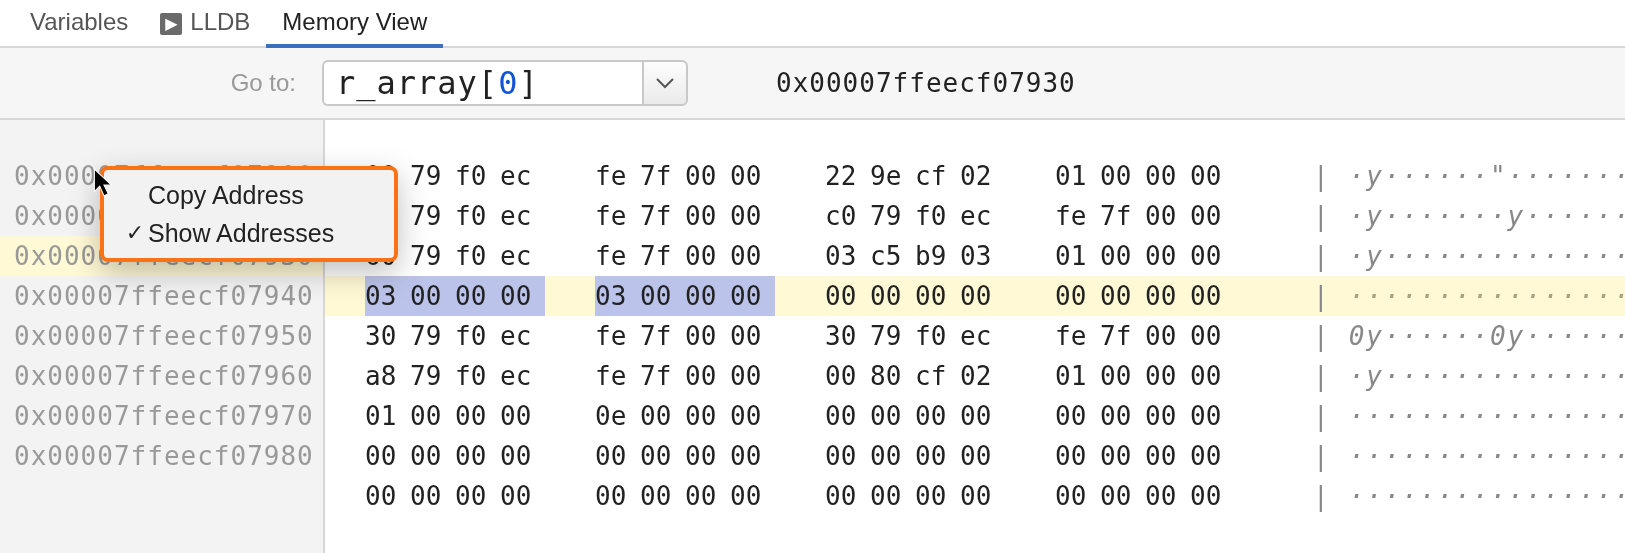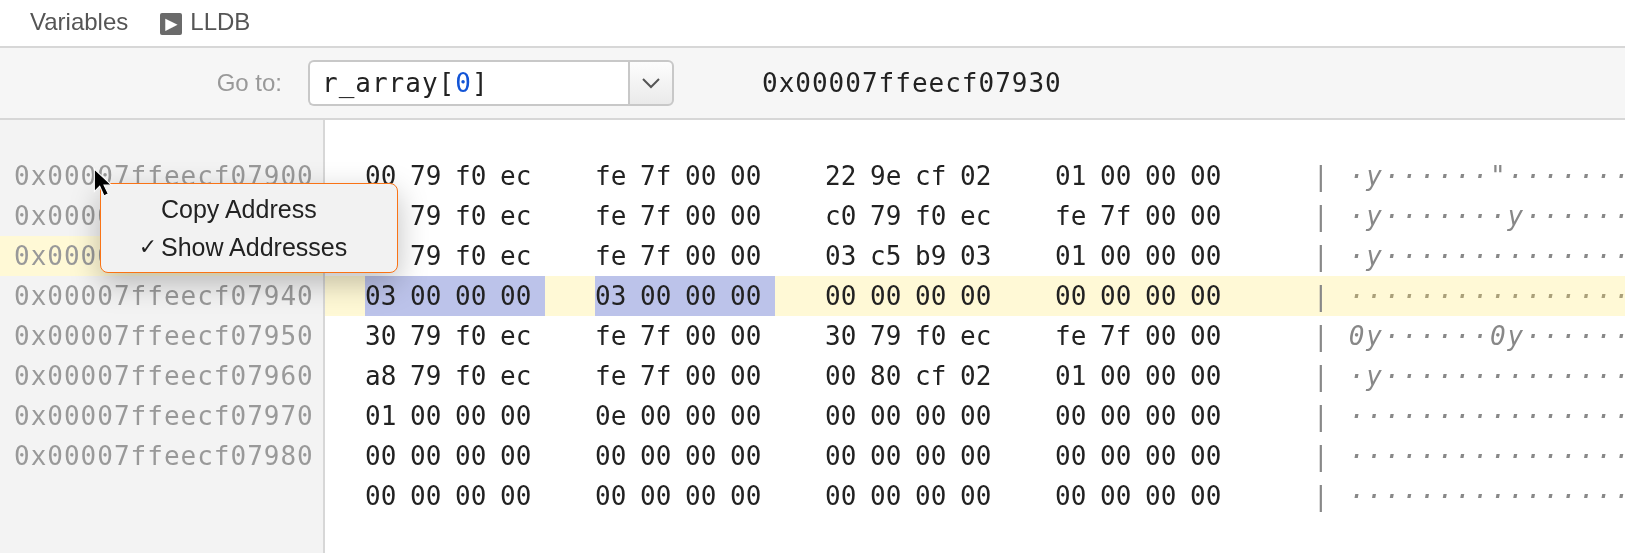--- a/index.html
+++ b/index.html
@@ -46,20 +46,21 @@
     line-height: 22px;
     margin-right: 8px;
     border-radius: 2px;
   }
   .toolbar {
     display: flex;
     align-items: center;
     height: 72px;
     border-bottom: 2px solid #d7d7d7;
     background: #f6f6f6;
+    padding-left: 14px;
     font-size: 24px;
     gap: 18px;
   }
   .goto-label {
     color: #999;
     width: 290px;
     text-align: right;
     padding-right: 8px;
   }
   .goto-field-wrap {
@@ -67,21 +68,21 @@
     align-items: stretch;
     height: 46px;
   }
   .goto-field {
     width: 320px;
     border: 2px solid #c8c8c8;
     border-right: none;
     border-radius: 6px 0 0 6px;
     padding: 4px 12px;
     font-family: "Menlo","Consolas",monospace;
-    font-size: 26px;
+    font-size: 32px;
     background: #fff;
     display: flex;
     align-items: center;
     letter-spacing: 1px;
   }
   .goto-field .ident { color: #222; }
   .goto-field .bracket { color: #222; }
   .goto-field .num { color: #1254d6; }
   .dropdown-btn {
     width: 46px;
@@ -175,27 +176,27 @@
   }
   .ascii-text {
     white-space: pre;
     font-style: italic;
   }
   .hex-row.sel .ascii  { color: #aaa07a; }
   
   .context-menu {
     position: absolute;
     left: 100px;
-    top: 183px;
+    top: 166px;
     width: 298px;
     background: #f2f2f2;
-    border: 1px solid #f97316;
+    border: 4px solid #f97316;
     border-radius: 8px;
     box-shadow: 0 10px 30px rgba(0,0,0,0.25);
-    padding: 6px 16px;
+    padding: 6px 0;
     font-size: 25px;
     color: #222;
     z-index: 50;
   }
   .menu-item {
     display: flex;
     align-items: center;
     padding: 4px 18px;
     height: 38px;
     cursor: pointer;
@@ -214,20 +215,21 @@
     width: 24px; height: 30px;
     pointer-events: none;
   }
 </style>
 </head>
 <body>
 
 <div class="tabs">
   <div class="tab"><span>Variables</span></div>
   <div class="tab"><span class="icon">▶</span><span>LLDB</span></div>
+  <div class="tab active"><span>Memory View</span></div>
 </div>
 
 <div class="toolbar">
   <div class="goto-label">Go to:</div>
   <div class="goto-field-wrap">
     <div class="goto-field">
       <span class="ident">r_array</span>
         <span class="bracket">[</span>
         <span class="num">0</span>
         <span class="bracket">]</span>

